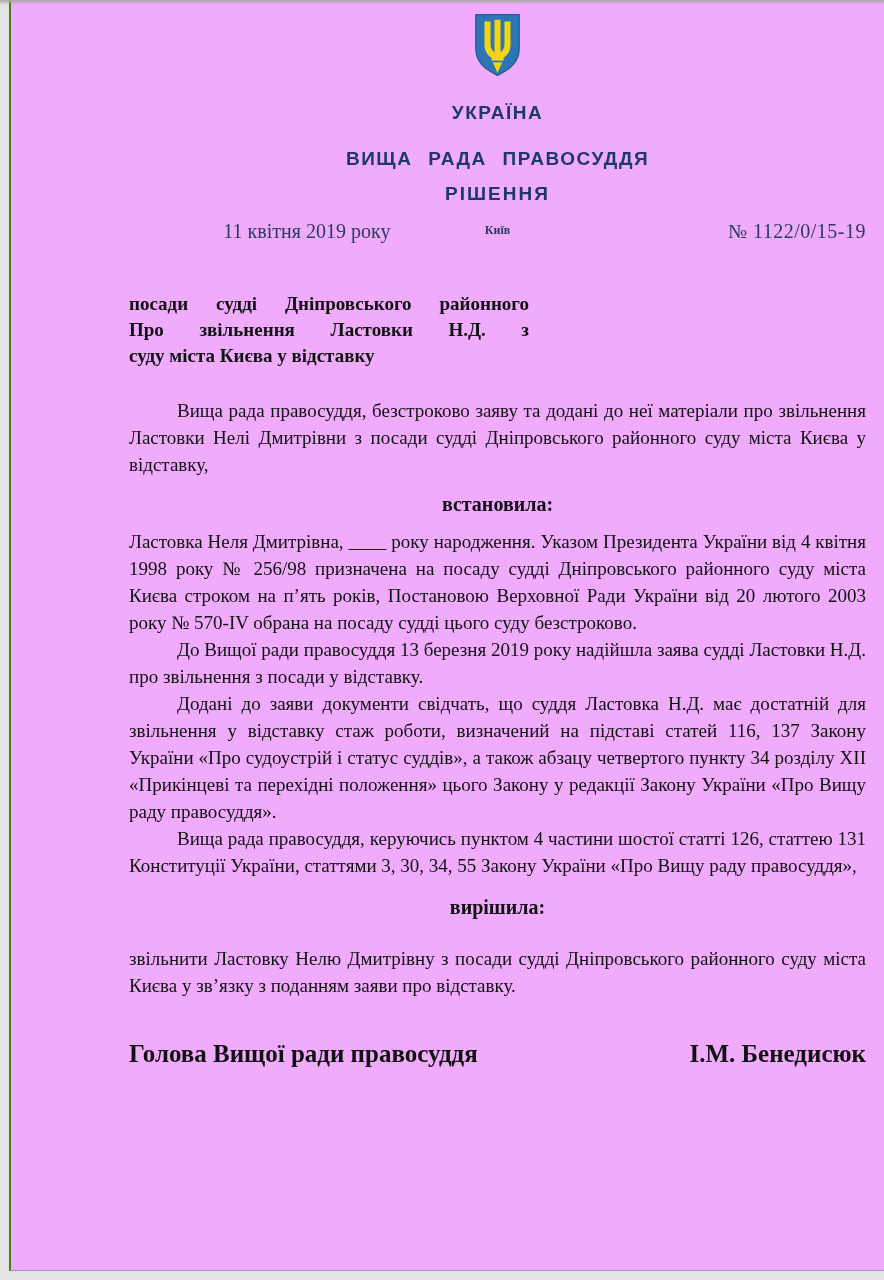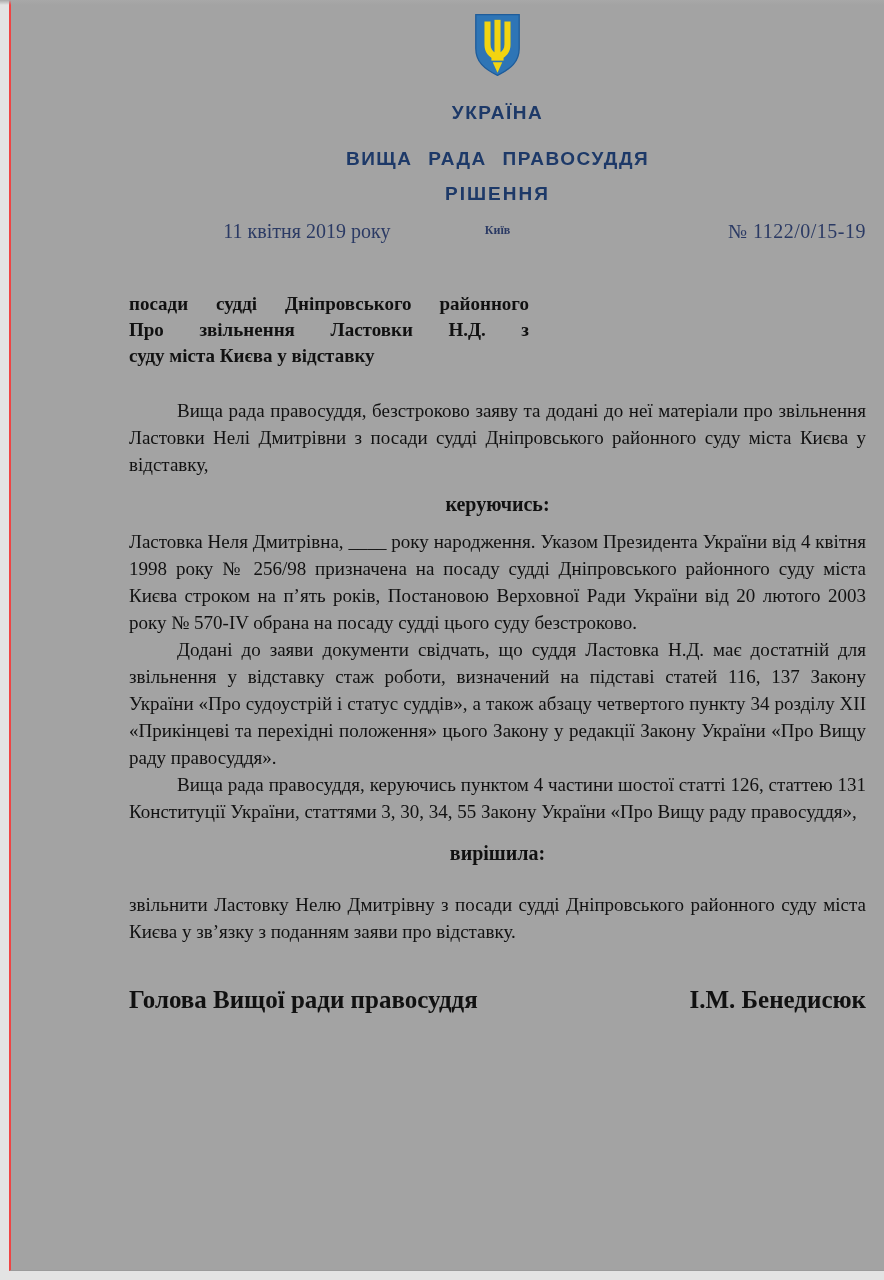--- a/index.html
+++ b/index.html
@@ -15,22 +15,22 @@
     position: relative;
     width: 884px;
     height: 1280px;
   }
   .page {
     position: absolute;
     left: 9px;
     top: 0;
     right: 0;
     bottom: 9px;
-    background: #a3a3a3;
-    border-left: 2px solid #ef4444;
+    background: #f0abfc;
+    border-left: 2px solid #4d7c0f;
     border-bottom: 1px solid #9b9b9b;
     box-sizing: border-box;
   }
   .top-shade {
     position: absolute;
     top: 0; left: 0; right: 0;
     height: 5px;
     background: linear-gradient(to bottom, #a8a8a8, rgba(255,255,255,0));
     pointer-events: none;
     z-index: 5;
@@ -172,23 +172,24 @@
       </div>
 
       <div class="subject">
         <div class="just">посади судді Дніпровського районного</div>
         <div class="just">Про звільнення Ластовки Н.Д. з</div>
         <div class="last">суду міста Києва у відставку</div>
       </div>
 
       <p class="para indent intro">Вища рада правосуддя, безстроково заяву та додані до неї матеріали про звільнення Ластовки Нелі Дмитрівни з посади судді Дніпровського районного суду міста Києва у відставку,</p>
 
-      <div class="center-label">керуючись:</div>
+      <div class="center-label">встановила:</div>
 
       <p class="para">Ластовка Неля Дмитрівна, ____ року народження. Указом Президента України від 4 квітня 1998 року № 256/98 призначена на посаду судді Дніпровського районного суду міста Києва строком на п’ять років, Постановою Верховної Ради України від 20 лютого 2003 року № 570-IV обрана на посаду судді цього суду безстроково.</p>
+      <p class="para indent">До Вищої ради правосуддя 13 березня 2019 року надійшла заява судді Ластовки Н.Д. про звільнення з посади у відставку.</p>
       <p class="para indent">Додані до заяви документи свідчать, що суддя Ластовка Н.Д. має достатній для звільнення у відставку стаж роботи, визначений на підставі статей 116, 137 Закону України «Про судоустрій і статус суддів», а також абзацу четвертого пункту 34 розділу XII «Прикінцеві та перехідні положення» цього Закону у редакції Закону України «Про Вищу раду правосуддя».</p>
       <p class="para indent">Вища рада правосуддя, керуючись пунктом 4 частини шостої статті 126, статтею 131 Конституції України, статтями 3, 30, 34, 55 Закону України «Про Вищу раду правосуддя»,</p>
 
       <div class="center-label decided">вирішила:</div>
 
       <p class="para">звільнити Ластовку Нелю Дмитрівну з посади судді Дніпровського районного суду міста Києва у зв’язку з поданням заяви про відставку.</p>
 
       <div class="signature-row">
         <span>Голова Вищої ради правосуддя</span>
         <span>І.М. Бенедисюк</span>

